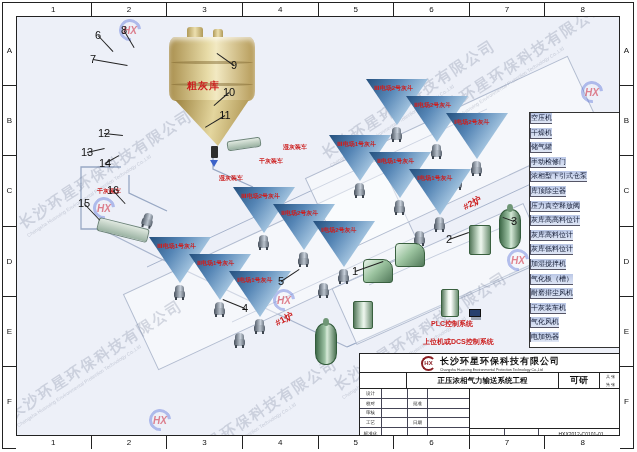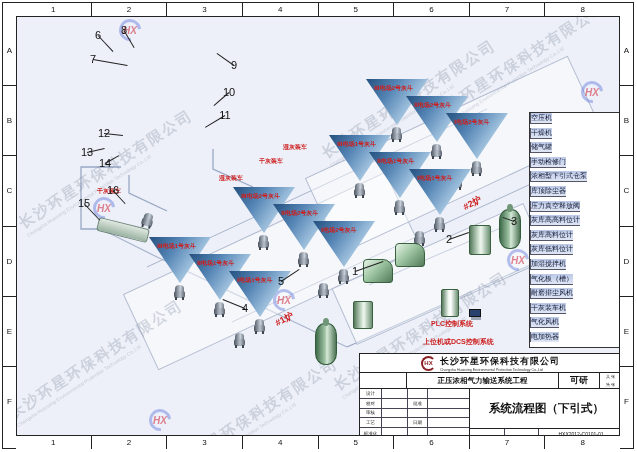--- a/index.html
+++ b/index.html
@@ -192,20 +192,32 @@
         <div class="hxlogo" style="left: 490px; top: 232px;">
           <div class="arc"></div>
           <div class="hx">HX</div>
         </div>
         <div class="hxlogo" style="left: 132px; top: 392px;">
           <div class="arc"></div>
           <div class="hx">HX</div>
         </div>
       </div>
 
+    <div class="silo" style="left:152px;top:10px;width:86px;height:140px">
+      <div class="cap" style="left:18px;top:0;width:16px;height:12px"></div>
+      <div class="cap" style="left:44px;top:2px;width:10px;height:9px"></div>
+      <div class="body" style="left:0;top:10px;width:86px;height:64px"></div>
+      <div class="band" style="left:2px;top:34px;width:82px"></div>
+      <div class="band" style="left:2px;top:56px;width:82px"></div>
+      <div class="cone" style="left:6px;top:73px;width:74px;height:46px"></div>
+      <div class="silo-label" style="left:18px;top:52px">粗灰库</div>
+      <div class="valve" style="left:42px;top:119px;width:7px;height:12px"></div>
+      <div class="bluearrow" style="left:41px;top:133px"></div>
+      <div class="chute" style="left:58px;top:112px;width:34px;height:10px;transform:rotate(-8deg)"></div>
+    </div>
     <div class="mini-red" style="left:266px;top:126px">湿灰装车</div>
     <div class="mini-red" style="left:242px;top:140px">干灰装车</div>
 
     <div class="mini-red" style="left:202px;top:157px">湿灰装车</div>
     <div class="mini-red" style="left:80px;top:170px">干灰装车</div>
 
     <div style="left:80px;top:192px;width:70px;height:32px">
       <div class="chute" style="left:0;top:14px;width:52px;height:14px;transform:rotate(14deg)"></div>
       <div class="cap" style="left:24px;top:0;width:9px;height:16px"></div>
       <div class="pump" style="left:44px;top:4px;transform:rotate(14deg)">
@@ -504,21 +516,20 @@
             <div class="c c3">日期</div>
             <div class="c c4"></div>
           </div>
           <div class="srow">
             <div class="c c1">标准化</div>
             <div class="c c2"></div>
             <div class="c c3"></div>
             <div class="c c4"></div>
           </div>
         </div>
-      <div class="tb-title">系统流程图（下引式）</div>
       <div class="tb-bottom">
         <div class="tb-b1"></div>
         <div class="tb-b2"></div>
         <div class="tb-no">HXX2012-C0101-01</div>
       </div>
     </div>
   </div>
 </div>
 
 </body></html>

